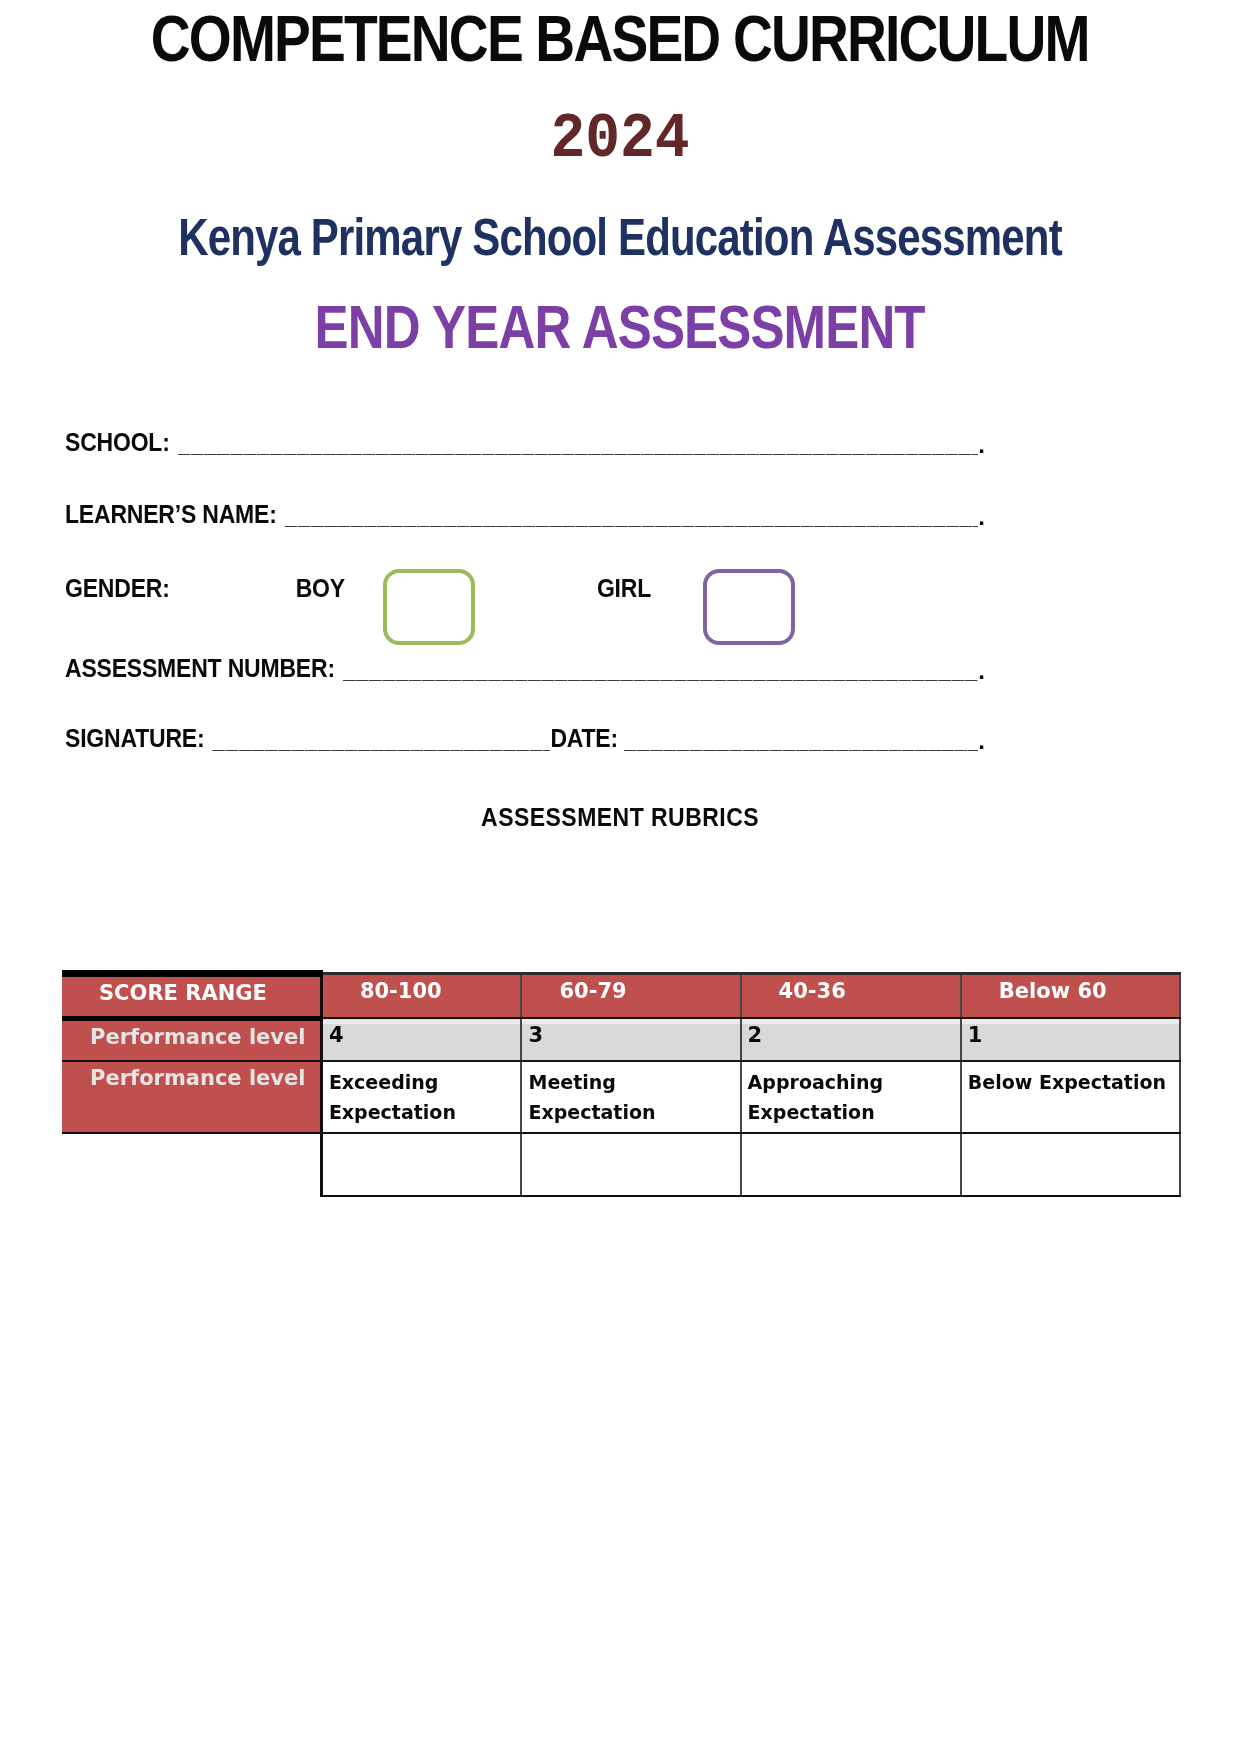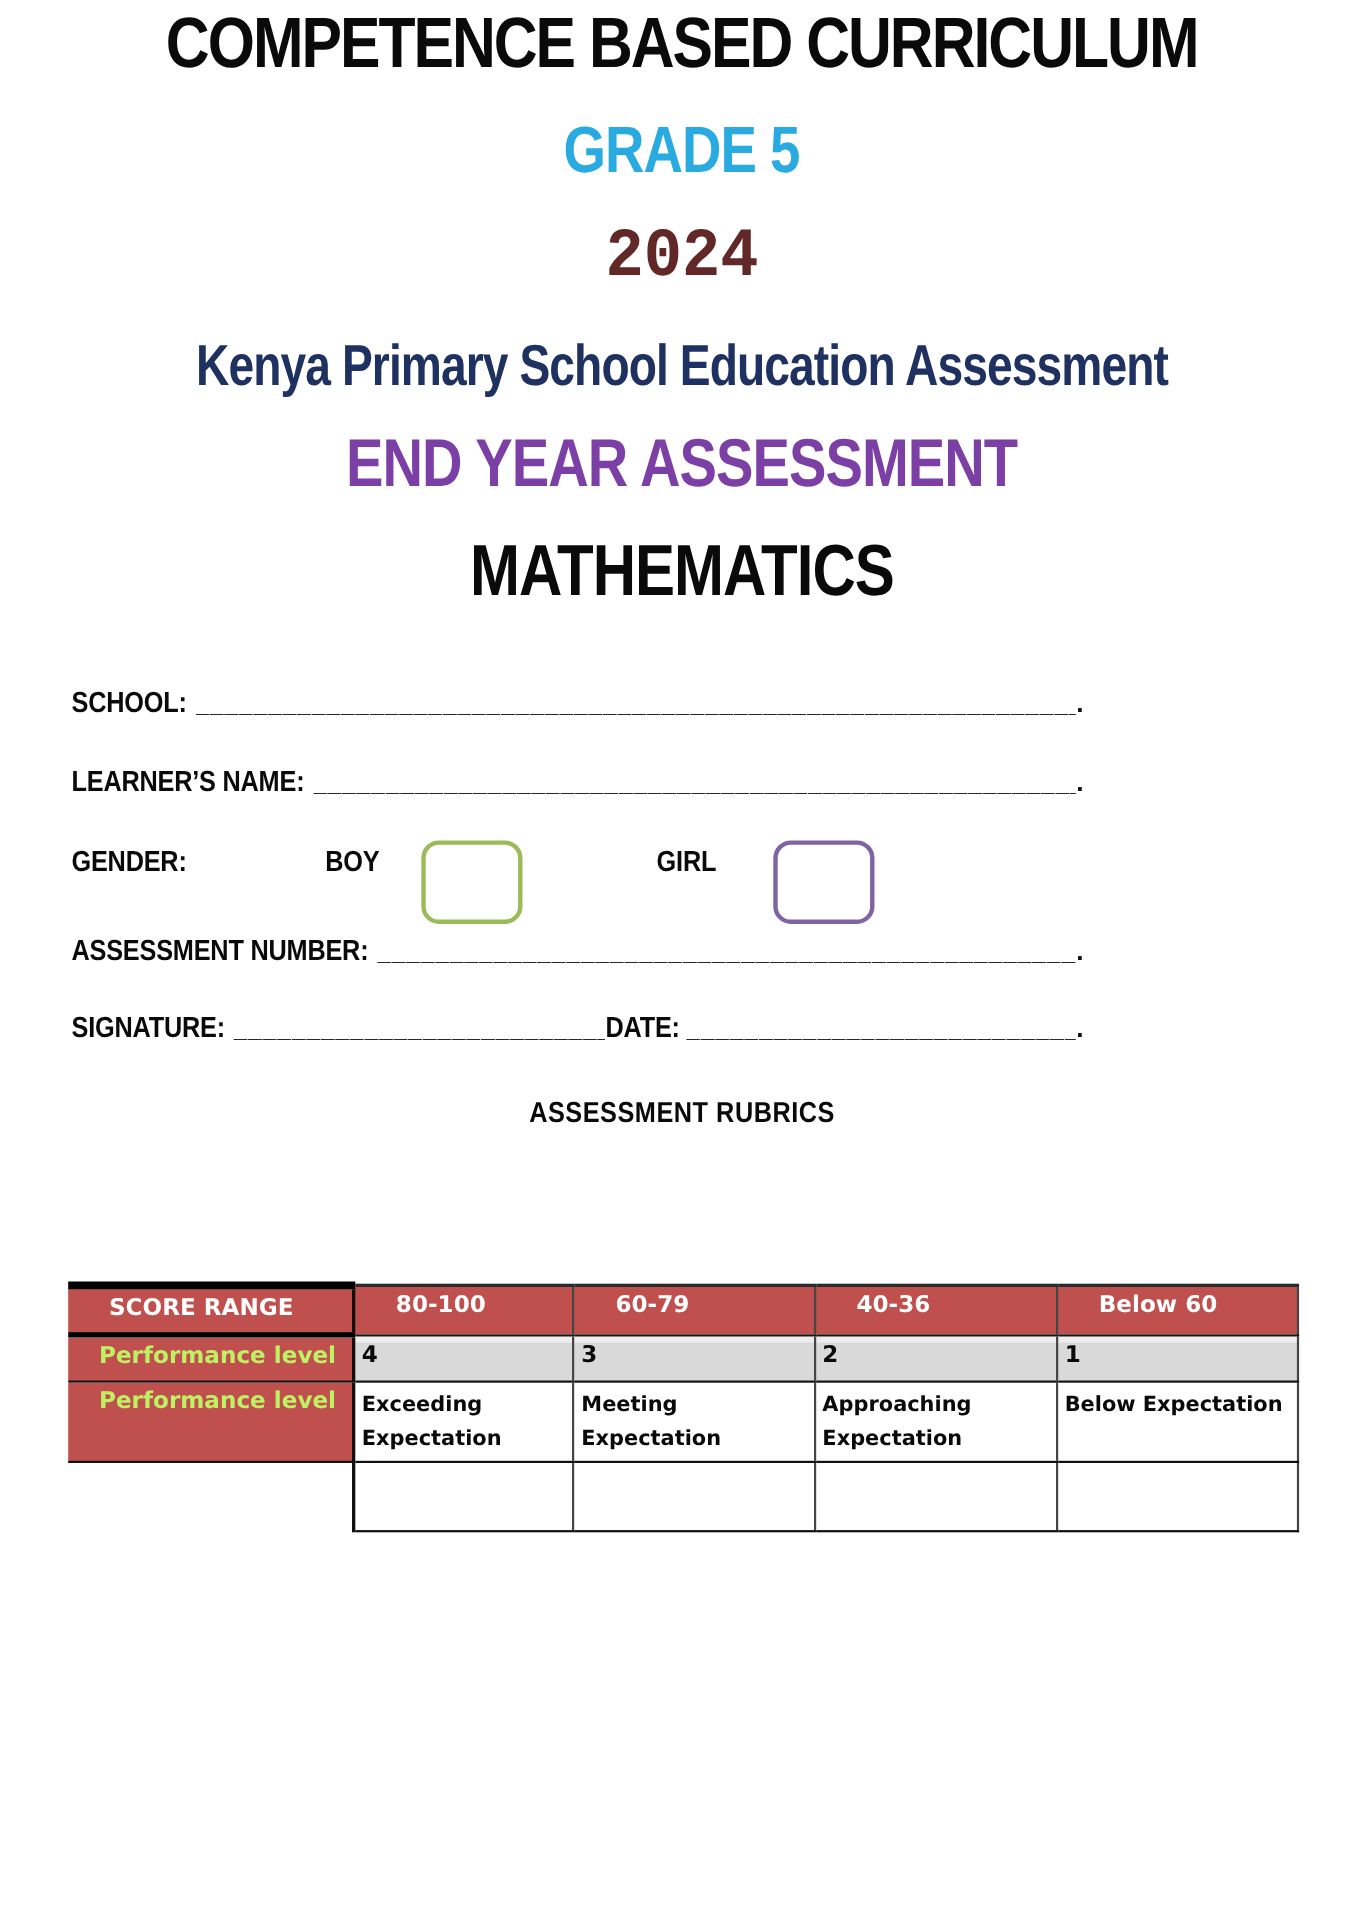--- a/index.html
+++ b/index.html
@@ -129,21 +129,21 @@
     border-top: 3px solid #2b2b2b;
     border-bottom: 2px solid #141414;
     padding-left: 37px;
   }
   .rubrics th.c1 {
     border-top: 7px solid #000;
     border-bottom: 5px solid #000;
   }
   .rubrics td.rowlbl {
     background: var(--table_red);
-    color: #bef264;
+    color: #e5e5e5;
     font-size: 21px;
     padding-left: 28px;
   }
   .rubrics tr.r2 td { height: 30px; border-bottom: 2px solid #141414; font-size: 21px; }
   .rubrics tr.r2 td.num {
     background: linear-gradient(180deg, #ececec 0px, #ececec 5px, var(--row_gray) 5px);
     color: #0a0a0a;
   }
   .rubrics tr.r3 td { height: 52px; border-bottom: 2px solid #101010; }
   .rubrics tr.r3 td.txt {
@@ -160,25 +160,23 @@
   .rubrics th.c2, .rubrics td.c2 { border-left: 3px solid #101010; }
   .rubrics th.c5, .rubrics td.c5 { border-right: 2px solid #454545; }
 </style>
 </head>
 <body>
 
 <div class="page">
 
   <header class="titles">
     <div class="t main"><span class="cx main-t">COMPETENCE BASED CURRICULUM</span></div>
-    <div class="t grade"><span class="cx grade-t">GRADE 5</span></div>
     <div class="t year"><span class="cx year-t">2024</span></div>
     <div class="t org"><span class="cx org-t">Kenya Primary School Education Assessment</span></div>
     <div class="t assess"><span class="cx assess-t">END YEAR ASSESSMENT</span></div>
-    <div class="t subject"><span class="cx subject-t">MATHEMATICS</span></div>
   </header>
 
   <section class="form">
 
     <div class="row first">
       <span class="lbl">SCHOOL:</span>
       <span class="uline">________________________________________________________________________</span>
       <span class="dot">.</span>
     </div>
 

